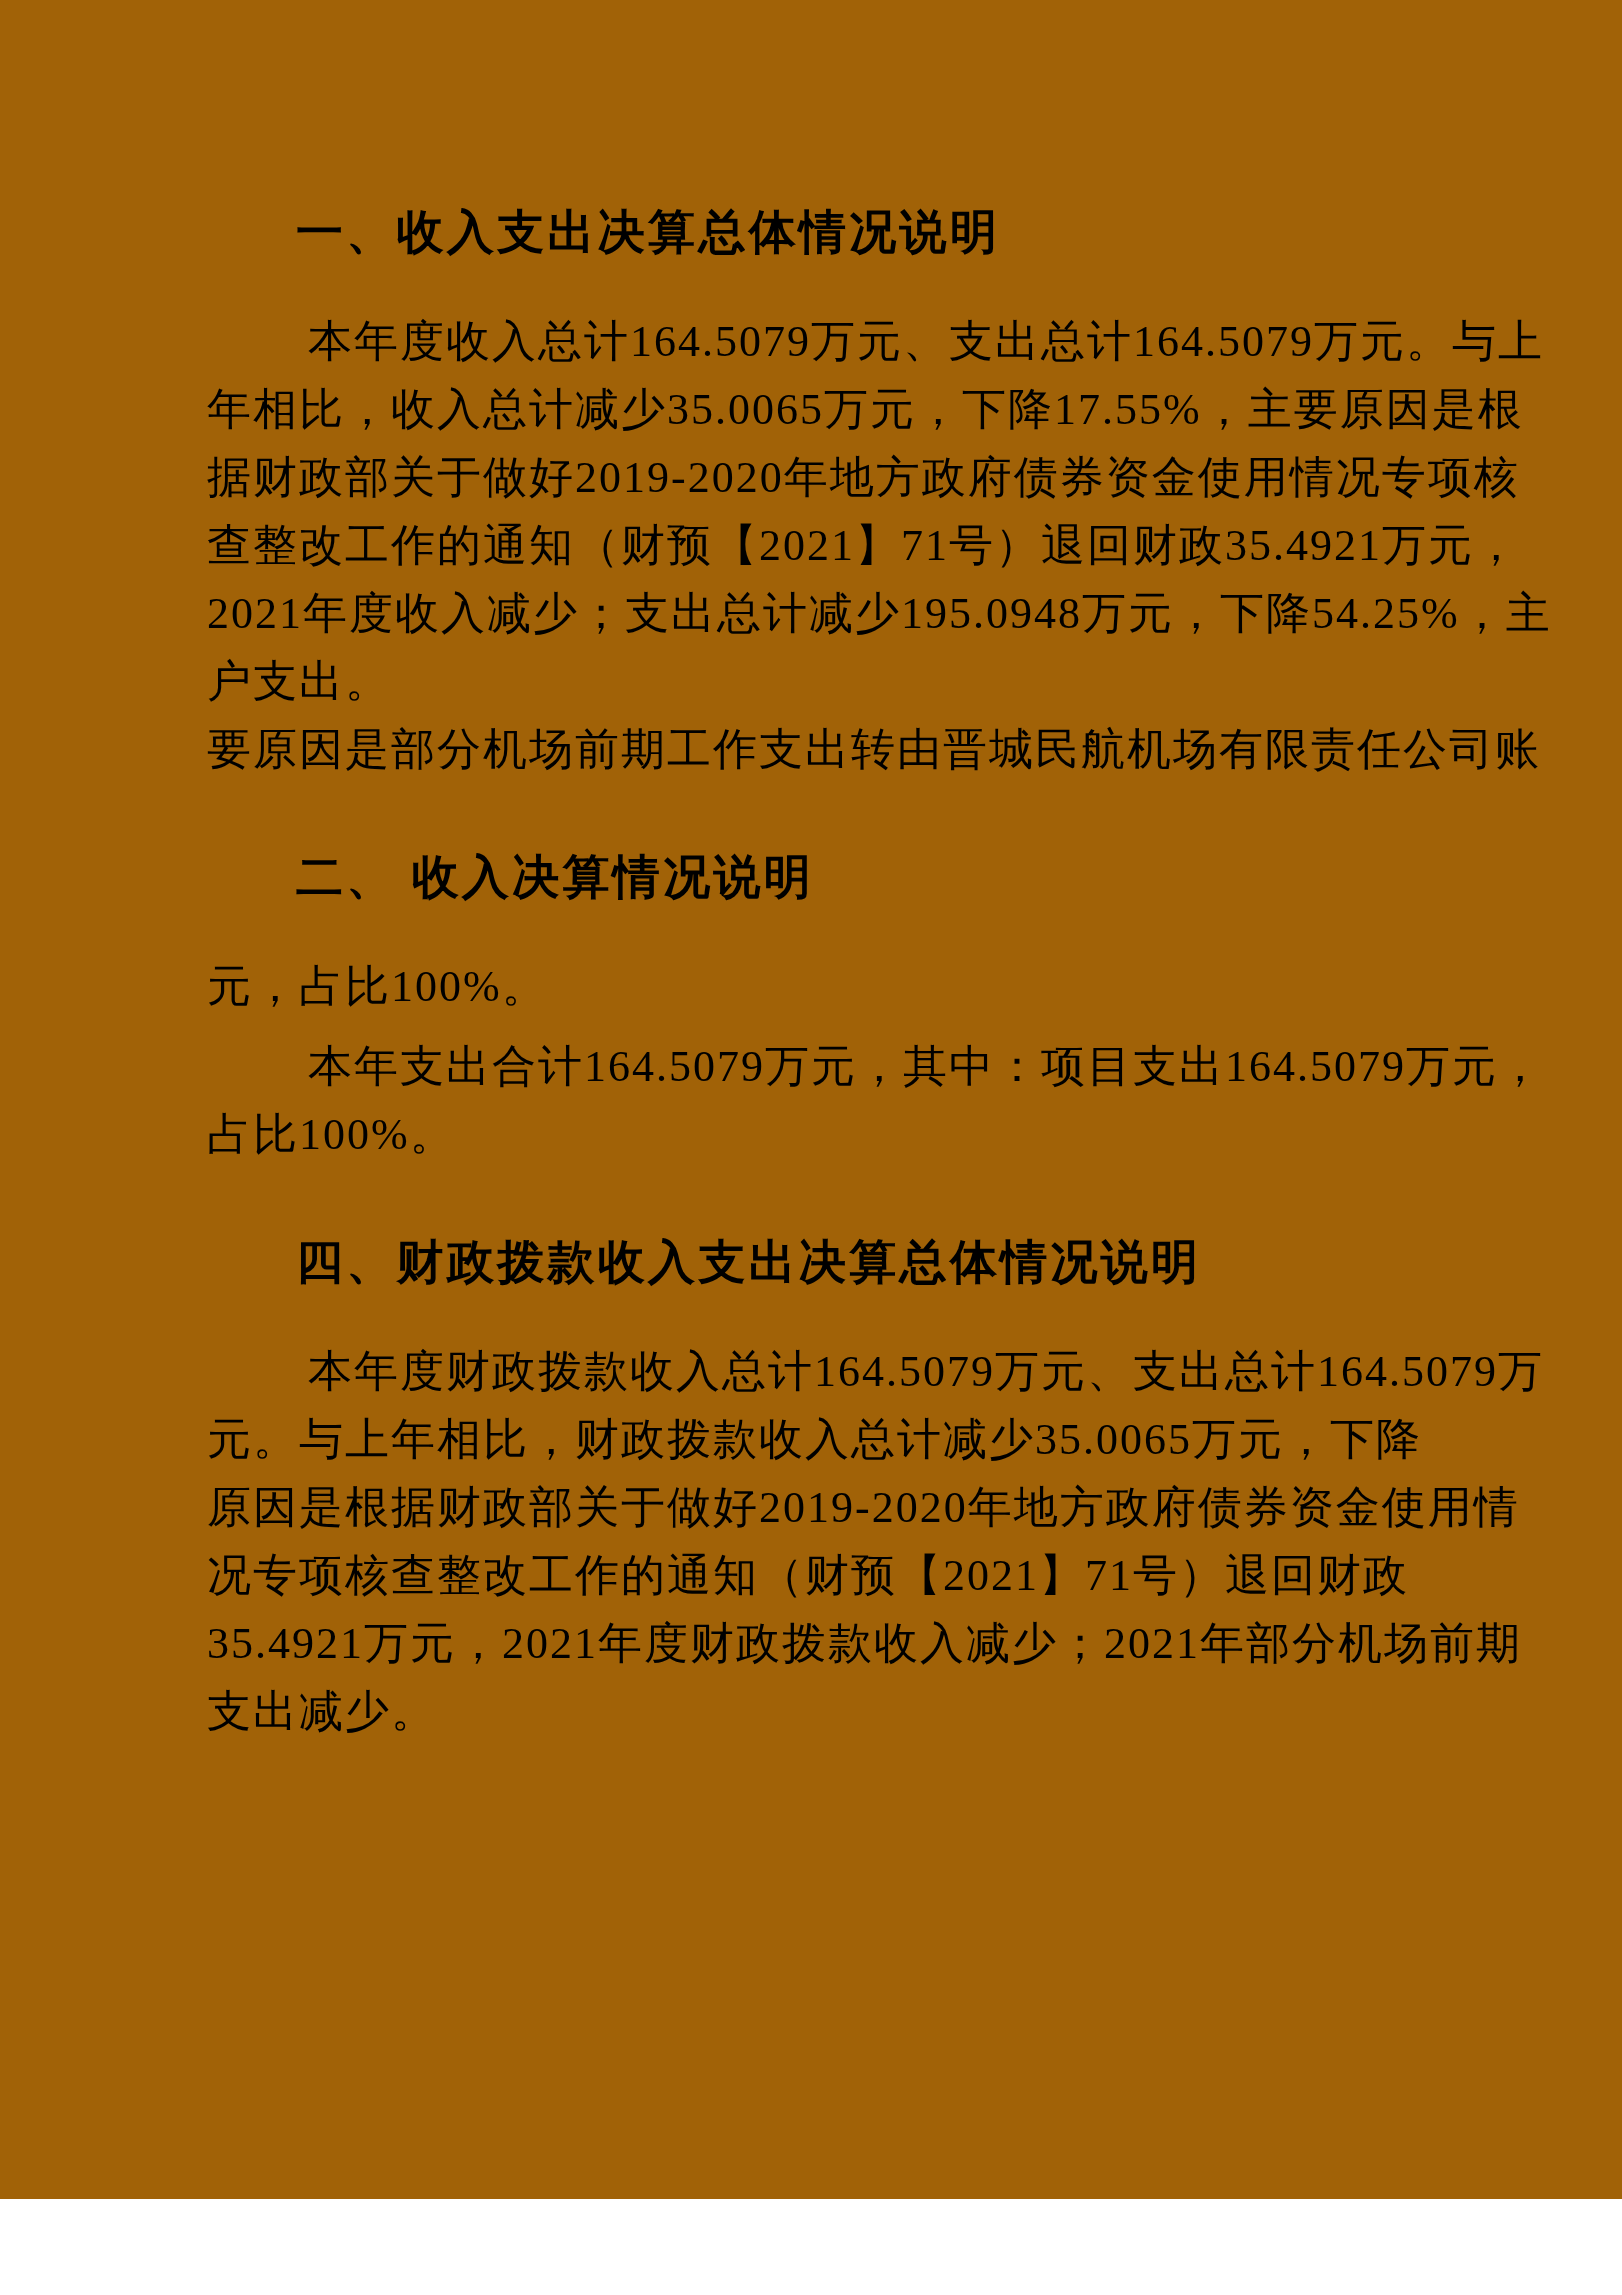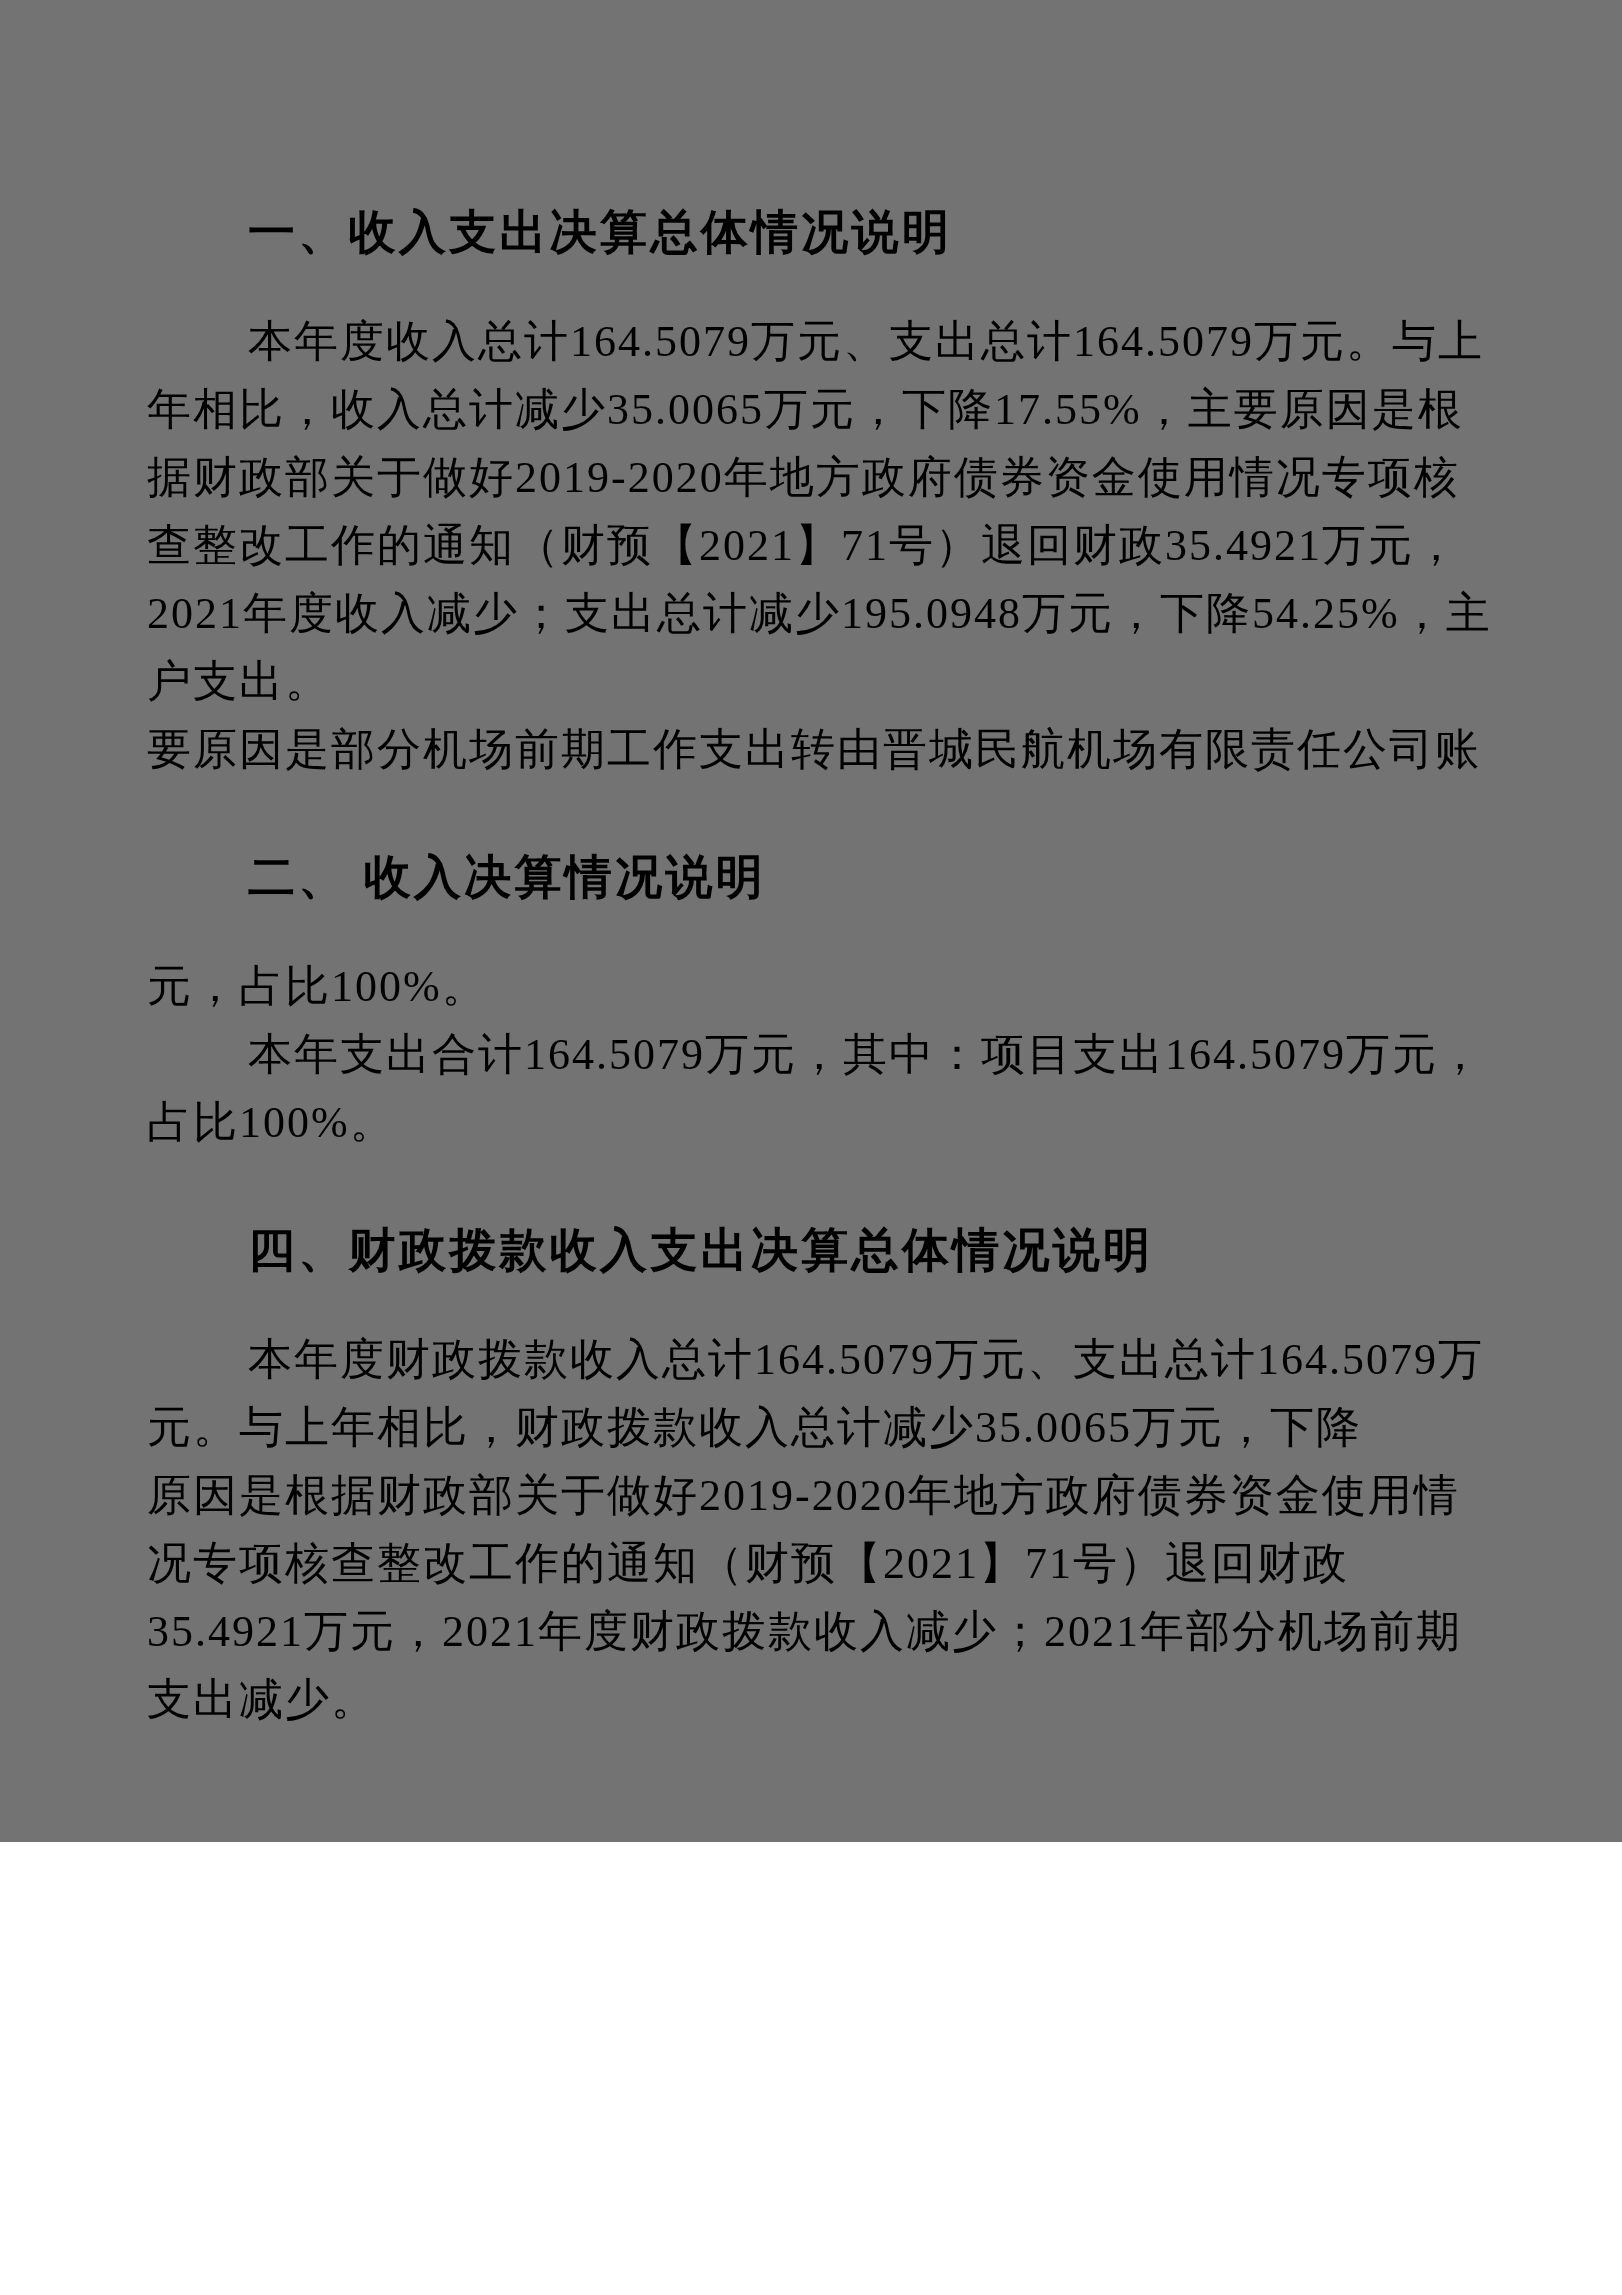--- a/index.html
+++ b/index.html
@@ -1,39 +1,40 @@
 <!DOCTYPE html>
 <html style="font-size:10.5px"><head>
 <meta charset="utf-8">
 <style>
   * { box-sizing: border-box; }
   html, body { margin: 0; padding: 0; }
   body { background: #ffffff; }
   .page {
     position: relative;
     width: 1623px;
-    height: 1842px;
-    background: #737373;
+    height: 2199px;
+    background: #a16207;
     overflow: hidden;
     font-family: "Liberation Serif", "DejaVu Serif", serif;
     color: #000000;
+    padding-left: 48px;
   }
   .content {
     padding: 139px 141px 0 147px;
   }
   .sec-heading {
     font-weight: bold;
     font-size: 47px;
     line-height: 68px;
     letter-spacing: 3.3px;
     margin: 59px 0 42px 0;
     padding-left: 101px;
     white-space: nowrap;
   }
-  .para { margin: 0; }
+  .para { margin: 12px; }
   .line {
     font-size: 44px;
     line-height: 68px;
     letter-spacing: 2px;
     white-space: nowrap;
   }
   .line.first { padding-left: 101px; }
 </style>
 </head>
 <body>

